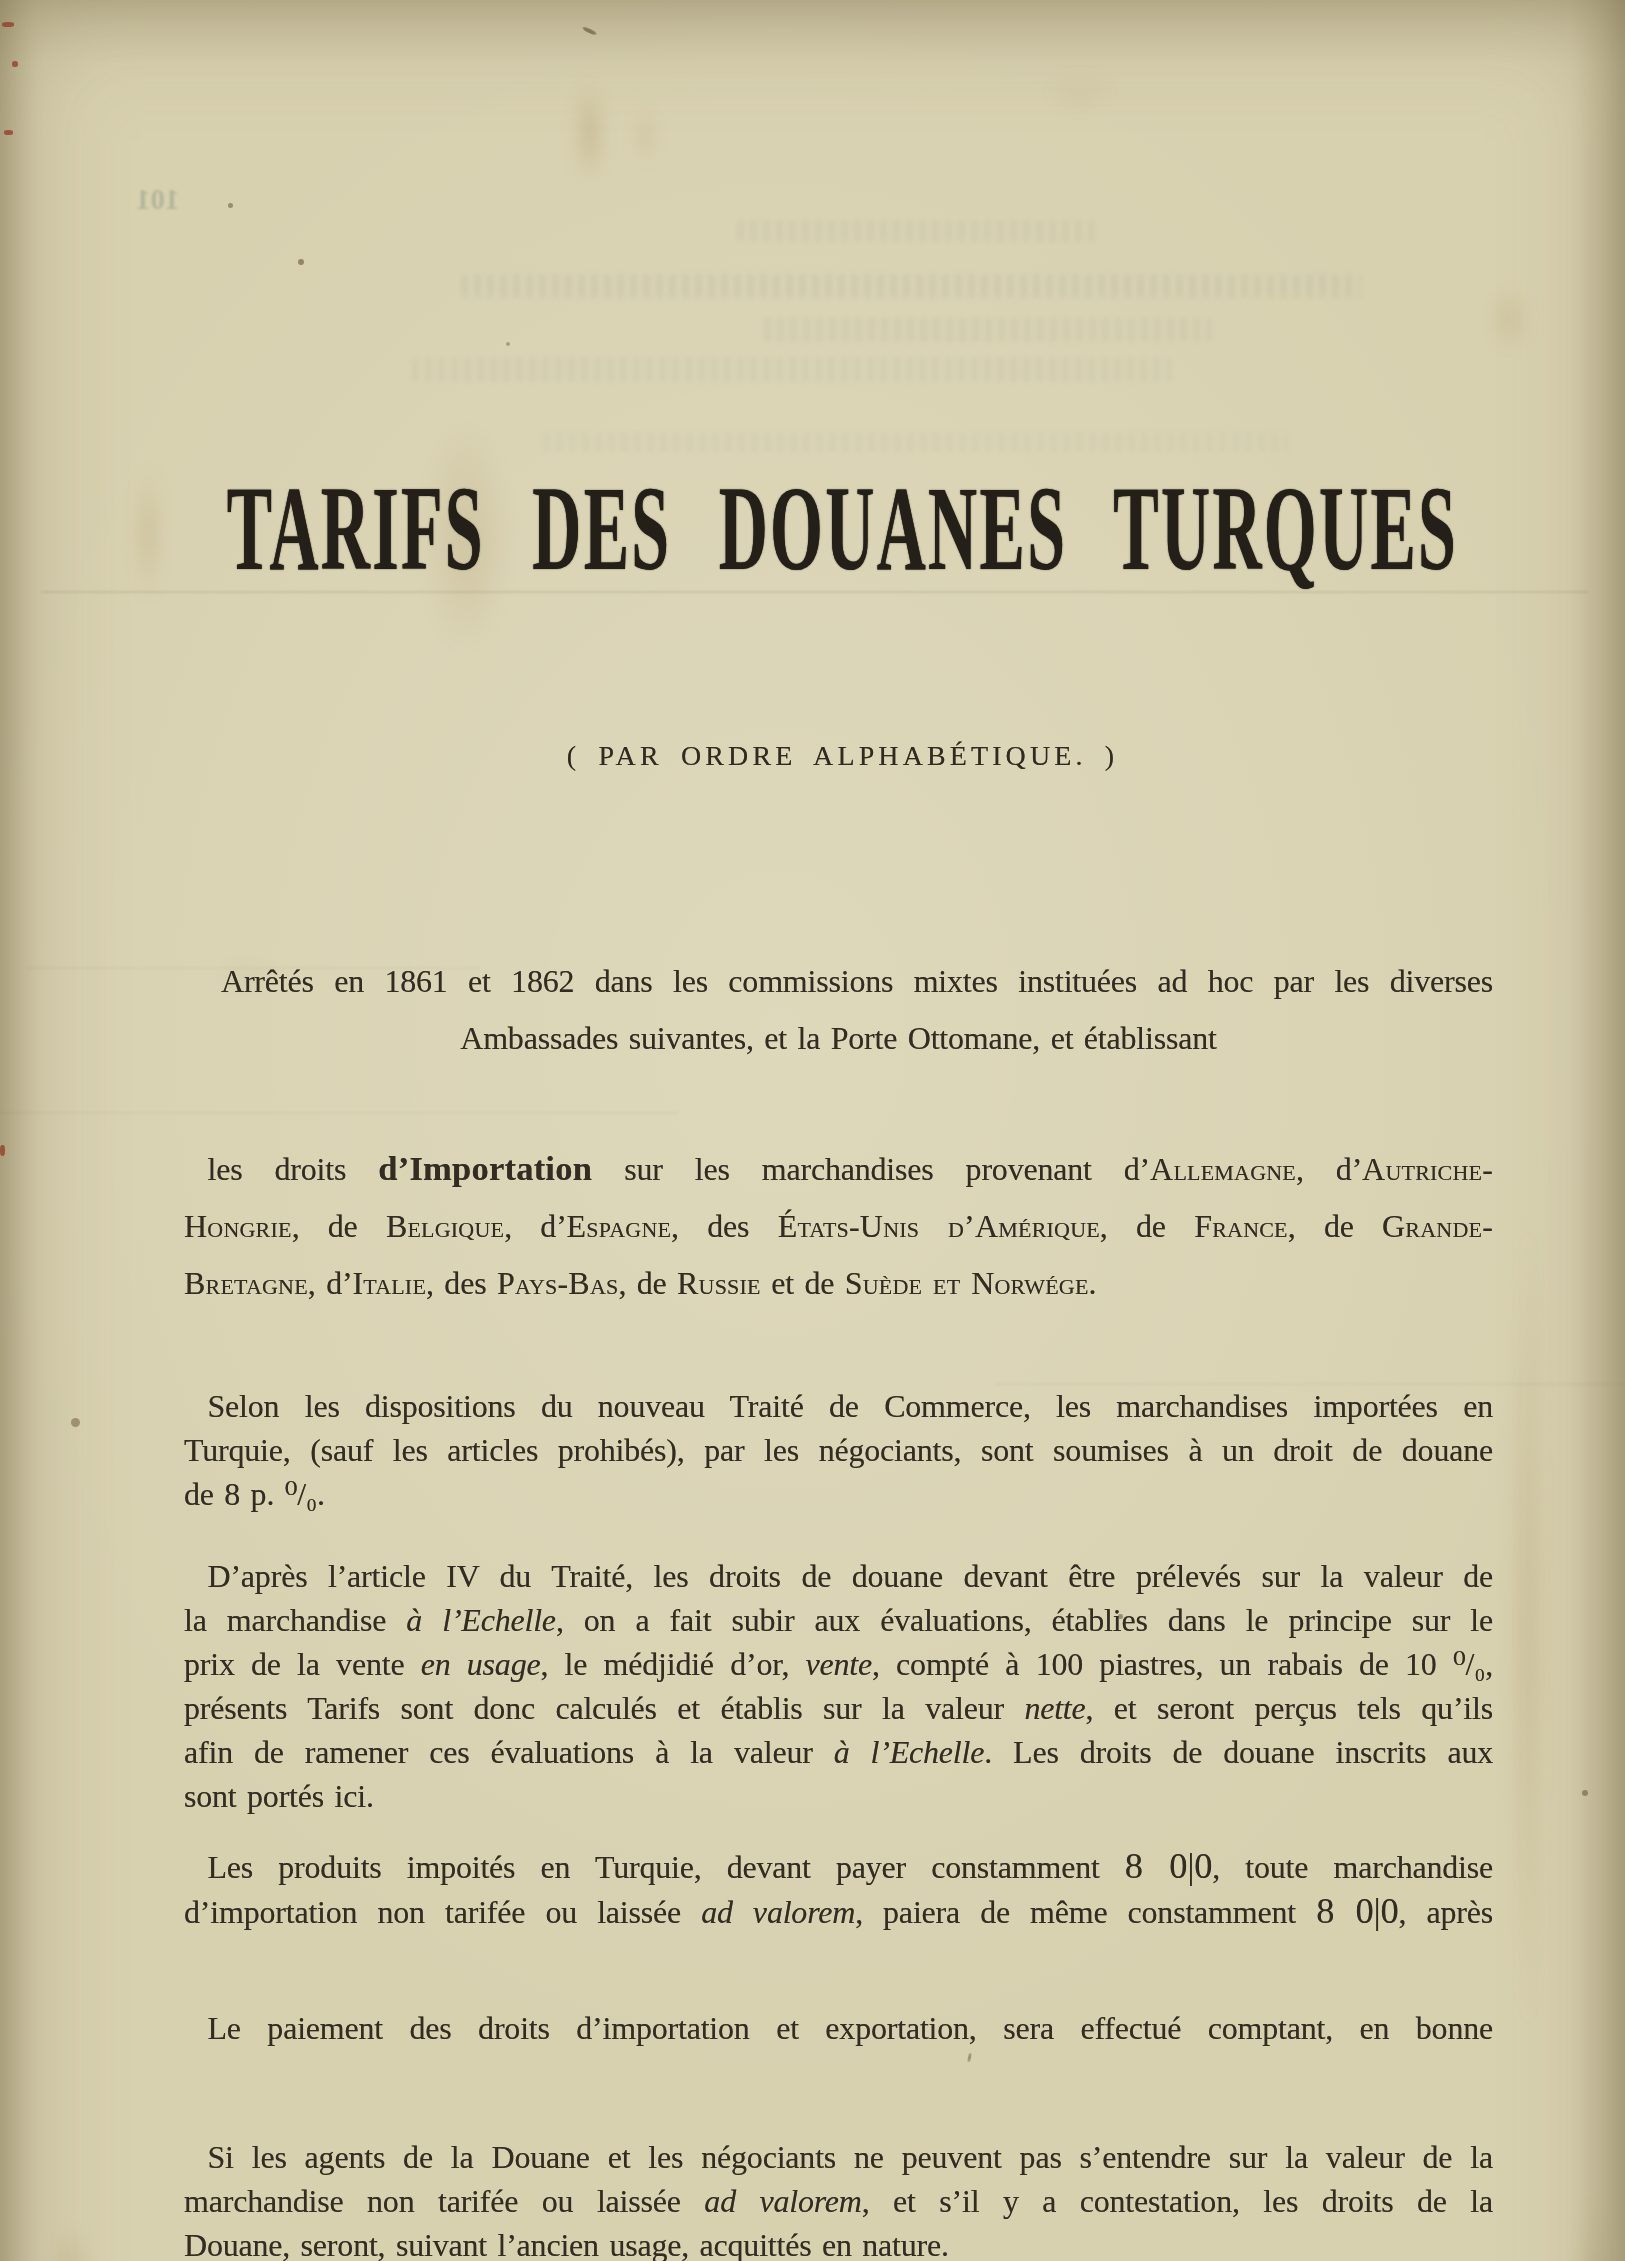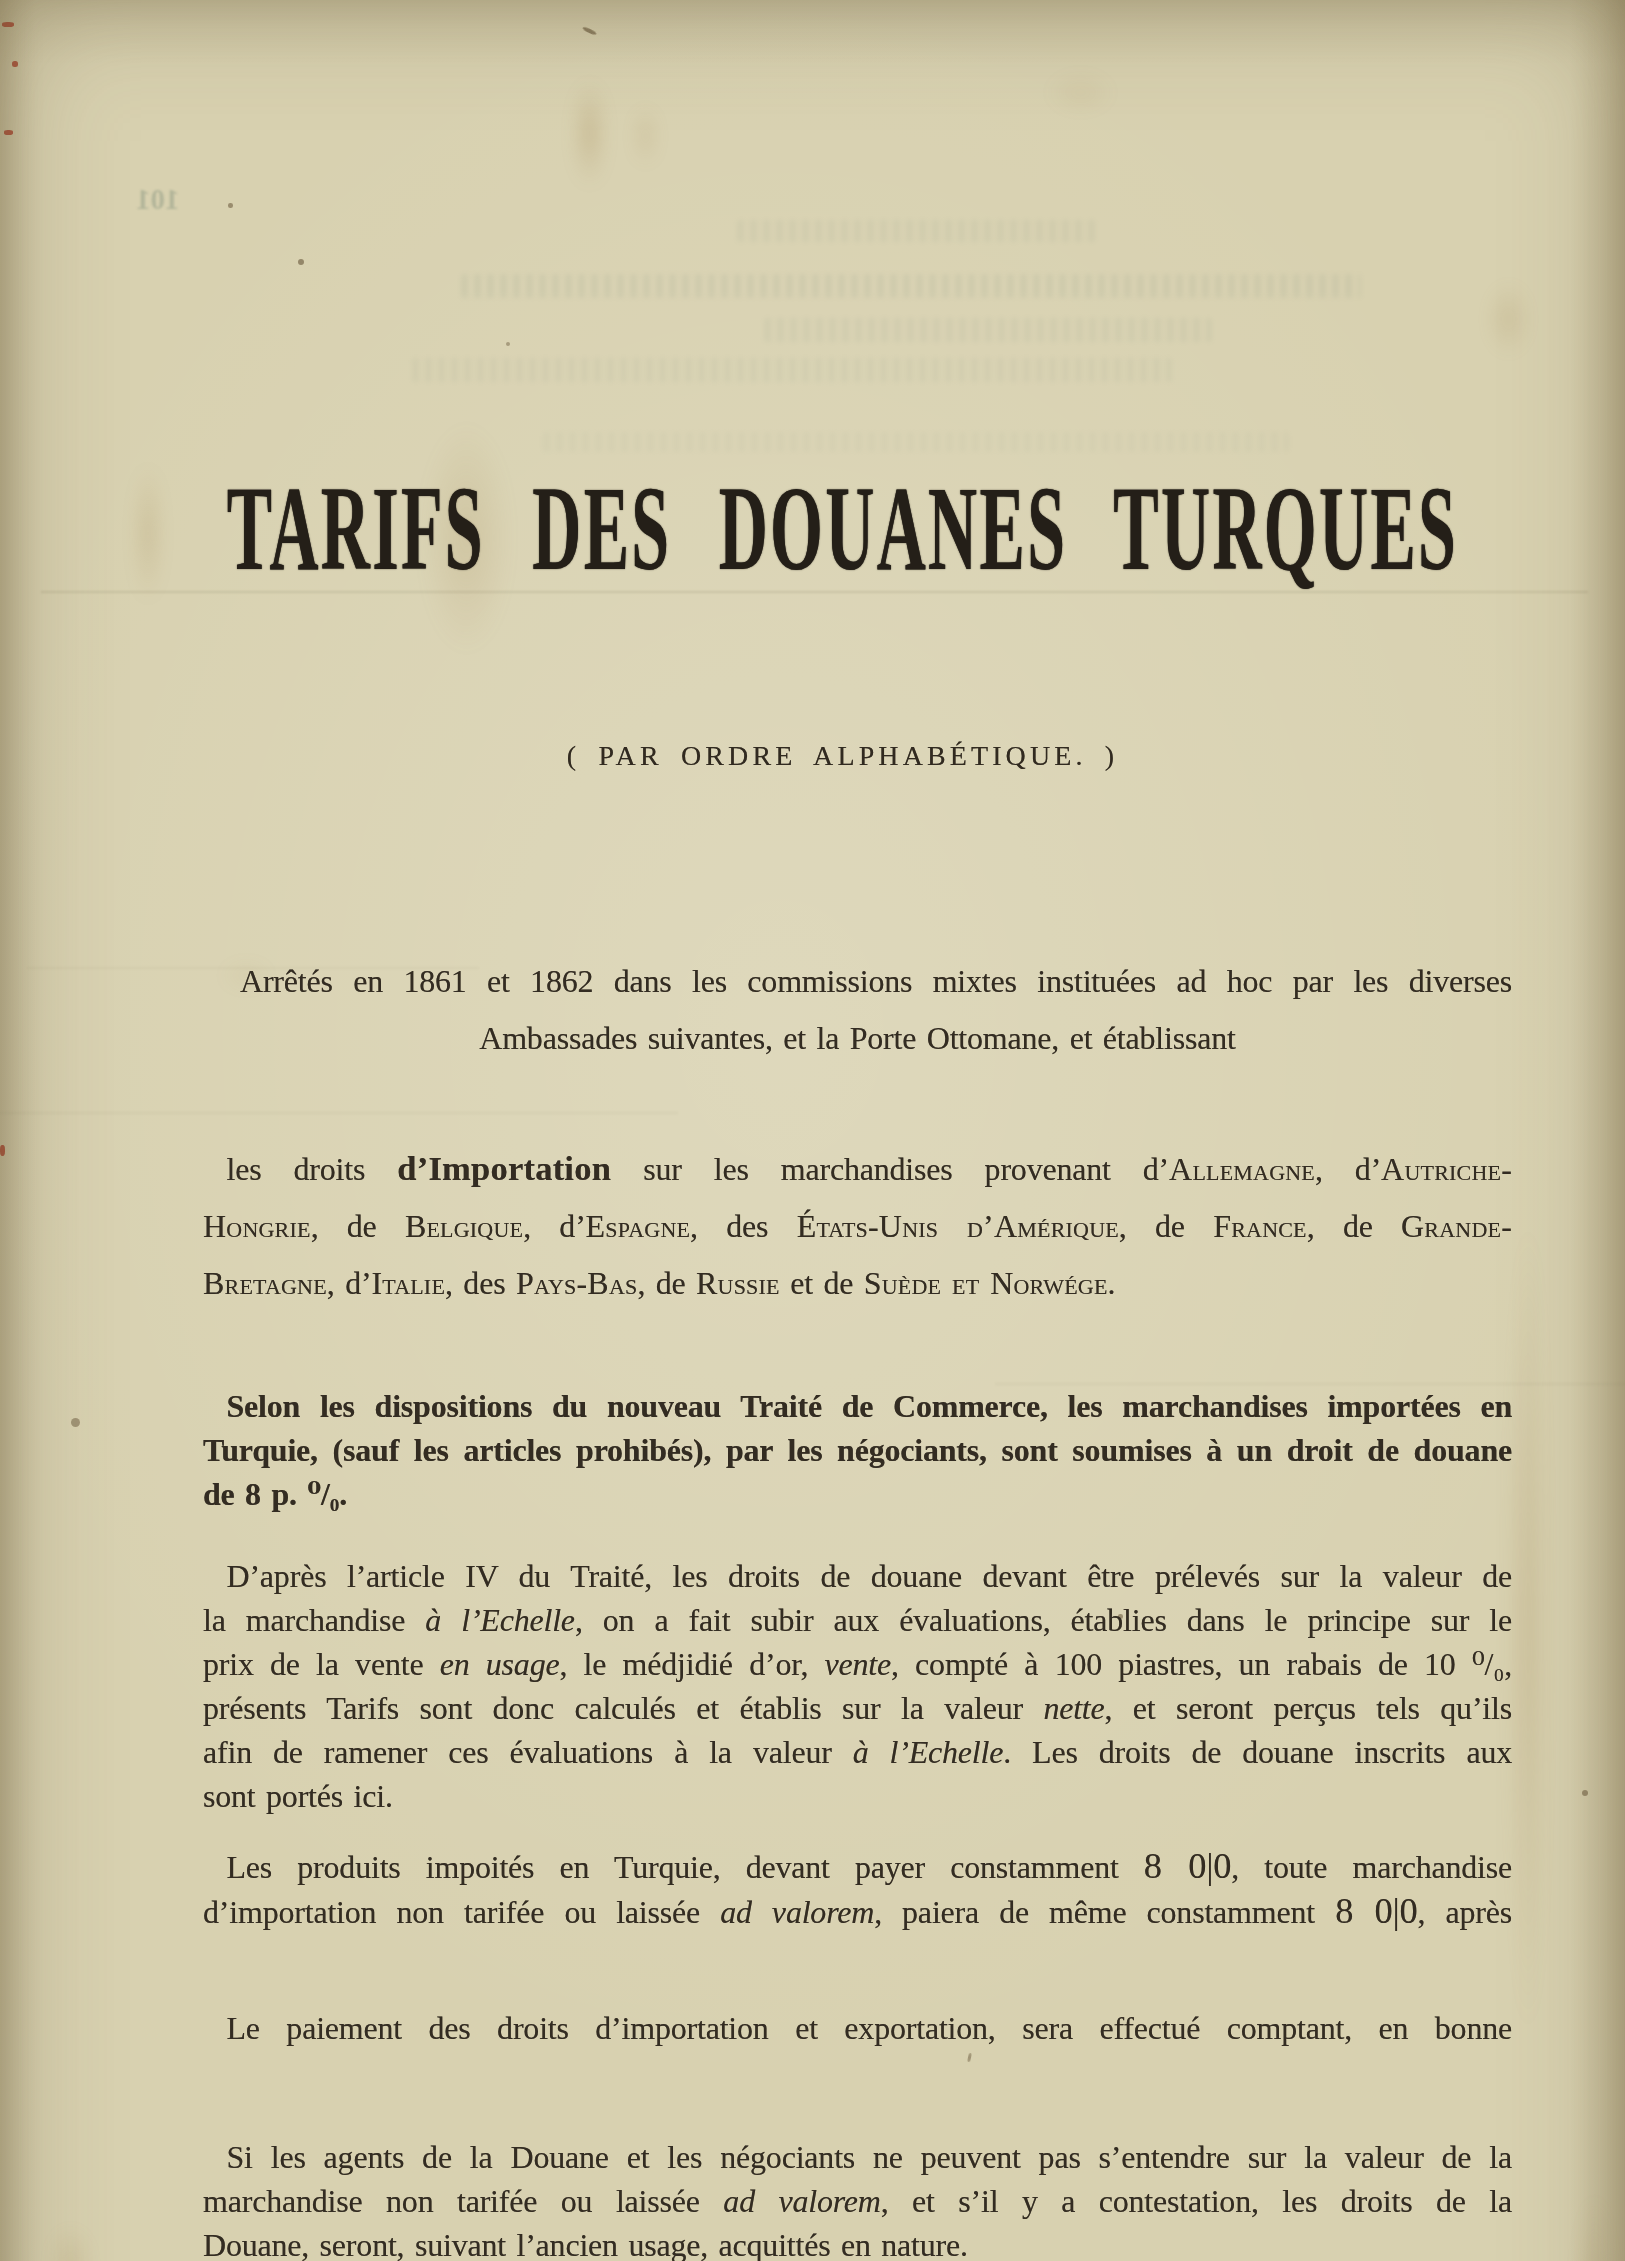--- a/index.html
+++ b/index.html
@@ -21,21 +21,21 @@
   .title-inner{
     display:inline-block;font-weight:bold;font-size:68px;line-height:68px;
     letter-spacing:2.3px;word-spacing:28px;white-space:nowrap;color:#241f18;
     transform:scaleY(1.78);transform-origin:center;
     text-shadow:0 0 1.4px rgba(36,31,24,0.45), 0 0 0.5px rgba(36,31,24,0.85);
   }
   .subtitle{
     position:absolute;top:735px;left:188px;width:1309px;line-height:41px;
     text-align:center;font-size:28px;letter-spacing:4.1px;word-spacing:7.2px;color:#312a20;
   }
-  .para{position:absolute;left:203px;width:1309px;font-size:32px;line-height:44px;letter-spacing:-0.2px;word-spacing:2.7px;}
+  .para{position:absolute;left:184px;width:1309px;font-size:32px;line-height:44px;letter-spacing:-0.2px;word-spacing:2.7px;}
   .para.wide{line-height:57px;}
   .line{min-height:1em;}
   .just{text-align:justify;text-align-last:justify;}
   .center{text-align:center;text-align-last:center;}
   .ind-lg{text-indent:37px;}
   .ind{text-indent:23.5px;}
   .bx{font-weight:bold;font-size:1.08em;letter-spacing:0.2px;}
   .i{font-style:italic;}
   .sc{font-variant:small-caps;letter-spacing:0.2px;margin-top:16px;}
   .num{font-size:1.14em;}
@@ -109,21 +109,21 @@
     <div class="line just ind-lg"><span>Arrêtés en 1861 et 1862 dans les commissions mixtes instituées ad hoc par les diverses</span></div>
     <div class="line center"><span>Ambassades suivantes, et la Porte Ottomane, et établissant</span></div>
   </div>
 
   <div class="para wide inktext" style="top:1140px;">
     <div class="line just ind"><span>les droits </span><span class="bx">d’Importation</span><span> sur les marchandises provenant d’</span><span class="sc">Allemagne</span><span>, d’</span><span class="sc">Autriche-</span></div>
     <div class="line just"><span class="sc">Hongrie</span><span>, de </span><span class="sc">Belgique</span><span>, d’</span><span class="sc">Espagne</span><span>, des </span><span class="sc">États-Unis d’Amérique</span><span>, de </span><span class="sc">France</span><span>, de </span><span class="sc">Grande-</span></div>
     <div class="line"><span class="sc">Bretagne</span><span>, d’</span><span class="sc">Italie</span><span>, des </span><span class="sc">Pays-Bas</span><span>, de </span><span class="sc">Russie</span><span> et de </span><span class="sc">Suède et Norwége</span><span>.</span></div>
   </div>
 
-  <div class="para inktext" style="top:1384px;font-weight:bold;">
+  <div class="para inktext" style="top:1384px;">
     <div class="line just ind"><span>Selon les dispositions du nouveau Traité de Commerce, les marchandises importées en</span></div>
     <div class="line just"><span>Turquie, (sauf les articles prohibés), par les négociants, sont soumises à un droit de douane</span></div>
     <div class="line"><span>de 8 p. ⁰/₀.</span></div>
   </div>
 
   <div class="para inktext" style="top:1554px;">
     <div class="line just ind"><span>D’après l’article IV du Traité, les droits de douane devant être prélevés sur la valeur de</span></div>
     <div class="line just"><span>la marchandise </span><span class="i">à l’Echelle</span><span>, on a fait subir aux évaluations, établies dans le principe sur le</span></div>
     <div class="line just"><span>prix de la vente </span><span class="i">en usage</span><span>, le médjidié d’or, </span><span class="i">vente</span><span>, compté à 100 piastres, un rabais de 10 ⁰/₀,</span></div>
     <div class="line just"><span>présents Tarifs sont donc calculés et établis sur la valeur </span><span class="i">nette</span><span>, et seront perçus tels qu’ils</span></div>

